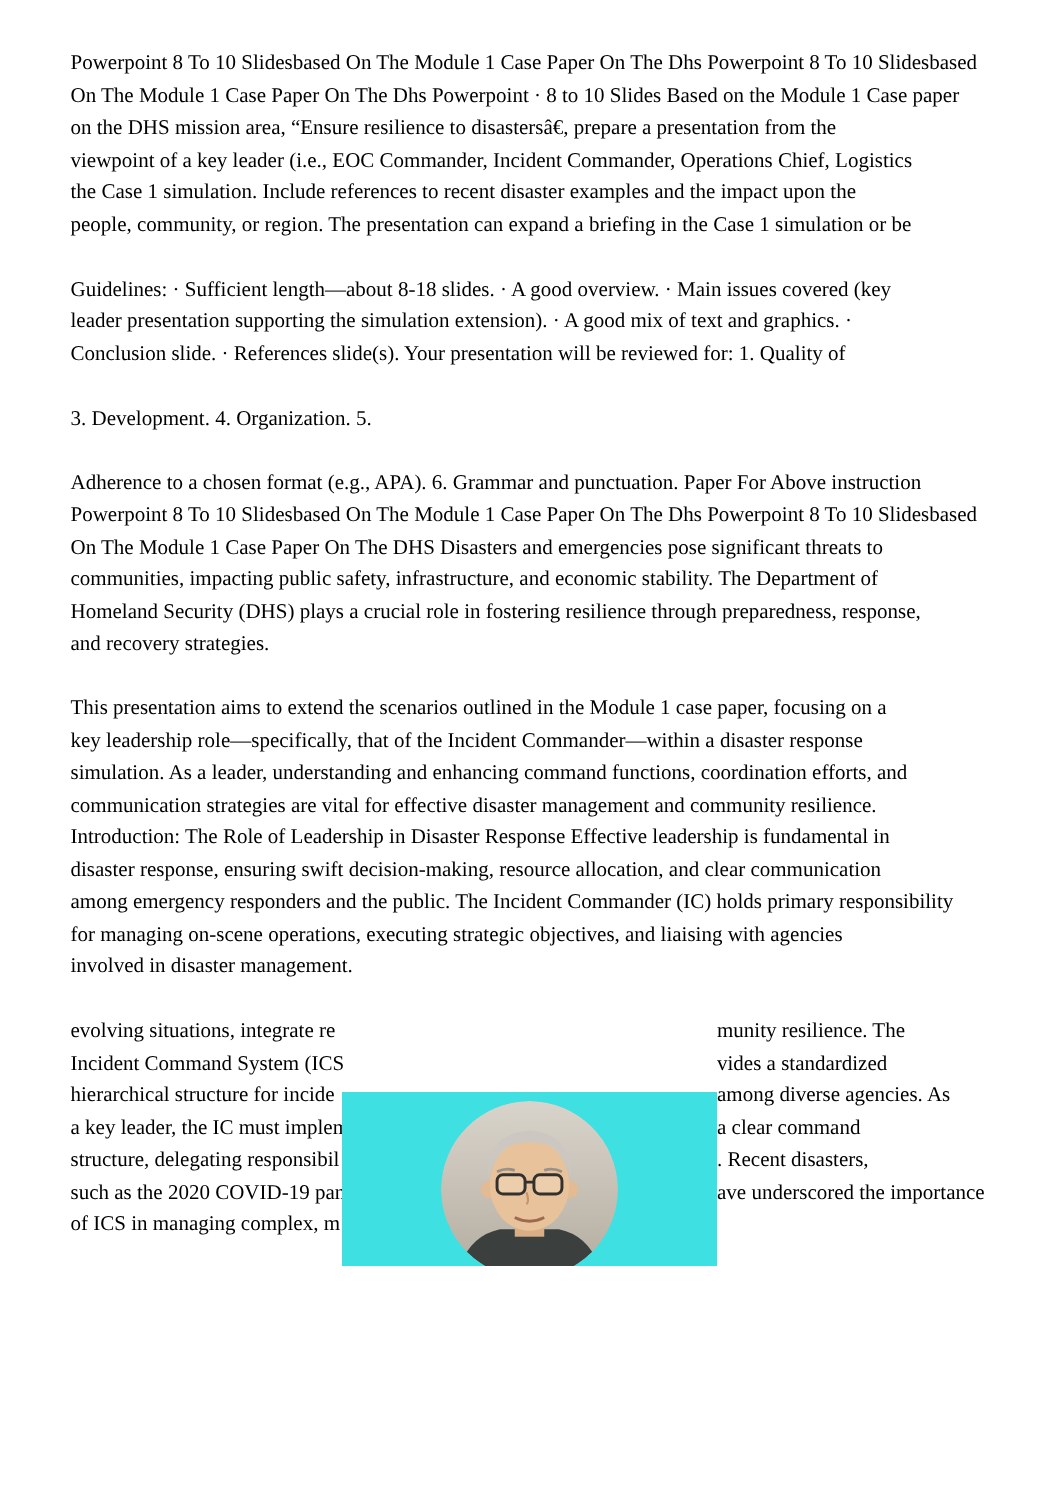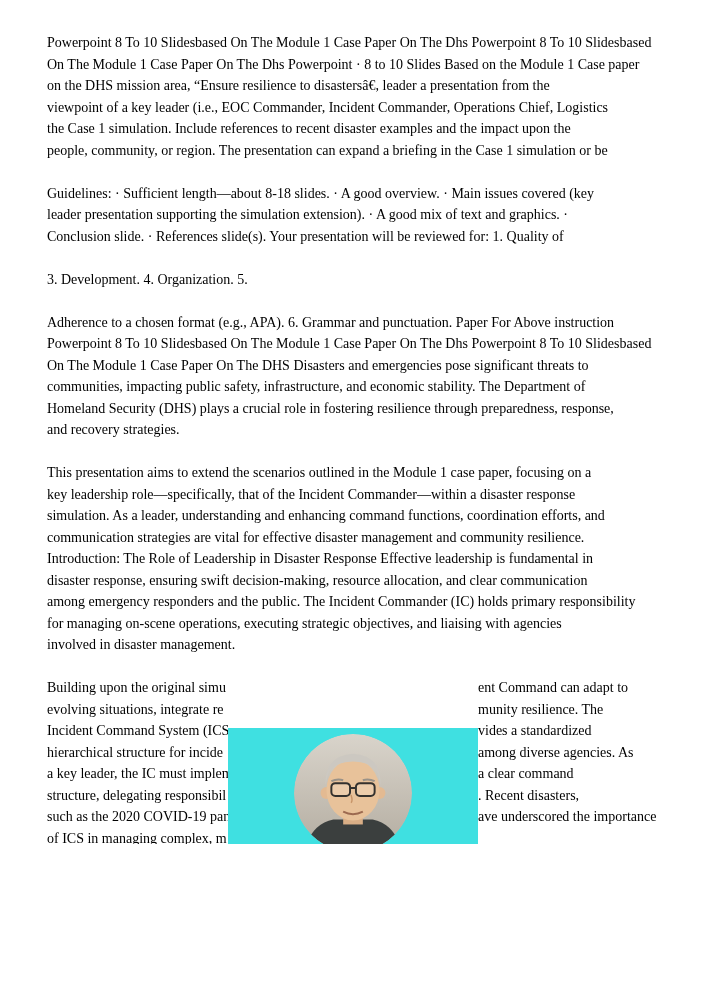--- a/index.html
+++ b/index.html
@@ -37,21 +37,21 @@
 </style>
 </head>
 <body>
 
 <div class="page">
   <div class="content">
 
     <p class="para">
       <span class="line">Powerpoint 8 To 10 Slidesbased On The Module 1 Case Paper On The Dhs Powerpoint 8 To 10 Slidesbased</span>
       <span class="line">On The Module 1 Case Paper On The Dhs Powerpoint · 8 to 10 Slides Based on the Module 1 Case paper</span>
-      <span class="line">on the DHS mission area, “Ensure resilience to disastersâ€, leader a presentation from the</span>
+      <span class="line">on the DHS mission area, “Ensure resilience to disastersâ€, prepare a presentation from the</span>
       <span class="line">viewpoint of a key leader (i.e., EOC Commander, Incident Commander, Operations Chief, Logistics</span>
       <span class="line">the Case 1 simulation. Include references to recent disaster examples and the impact upon the</span>
       <span class="line">people, community, or region. The presentation can expand a briefing in the Case 1 simulation or be</span>
     </p>
 
     <p class="para">
       <span class="line">Guidelines: · Sufficient length—about 8-18 slides. · A good overview. · Main issues covered (key</span>
       <span class="line">leader presentation supporting the simulation extension). · A good mix of text and graphics. ·</span>
       <span class="line">Conclusion slide. · References slide(s). Your presentation will be reviewed for: 1. Quality of</span>
     </p>
@@ -75,21 +75,20 @@
       <span class="line">simulation. As a leader, understanding and enhancing command functions, coordination efforts, and</span>
       <span class="line">communication strategies are vital for effective disaster management and community resilience.</span>
       <span class="line">Introduction: The Role of Leadership in Disaster Response Effective leadership is fundamental in</span>
       <span class="line">disaster response, ensuring swift decision-making, resource allocation, and clear communication</span>
       <span class="line">among emergency responders and the public. The Incident Commander (IC) holds primary responsibility</span>
       <span class="line">for managing on-scene operations, executing strategic objectives, and liaising with agencies</span>
       <span class="line">involved in disaster management.</span>
     </p>
 
     <p class="para">
-      <span class="line split"><span>Building upon the original simu</span><span class="frag-right">ent Command can adapt to</span></span>
       <span class="line split"><span>evolving situations, integrate re</span><span class="frag-right">munity resilience. The</span></span>
       <span class="line split"><span>Incident Command System (ICS</span><span class="frag-right">vides a standardized</span></span>
       <span class="line split"><span>hierarchical structure for incide</span><span class="frag-right">among diverse agencies. As</span></span>
       <span class="line split"><span>a key leader, the IC must implem</span><span class="frag-right">a clear command</span></span>
       <span class="line split"><span>structure, delegating responsibil</span><span class="frag-right">. Recent disasters,</span></span>
       <span class="line split"><span>such as the 2020 COVID-19 pan</span><span class="frag-right">ave underscored the importance</span></span>
       <span class="line split"><span>of ICS in managing complex, m</span><span class="frag-right"></span></span>
     </p>
 
   </div>

